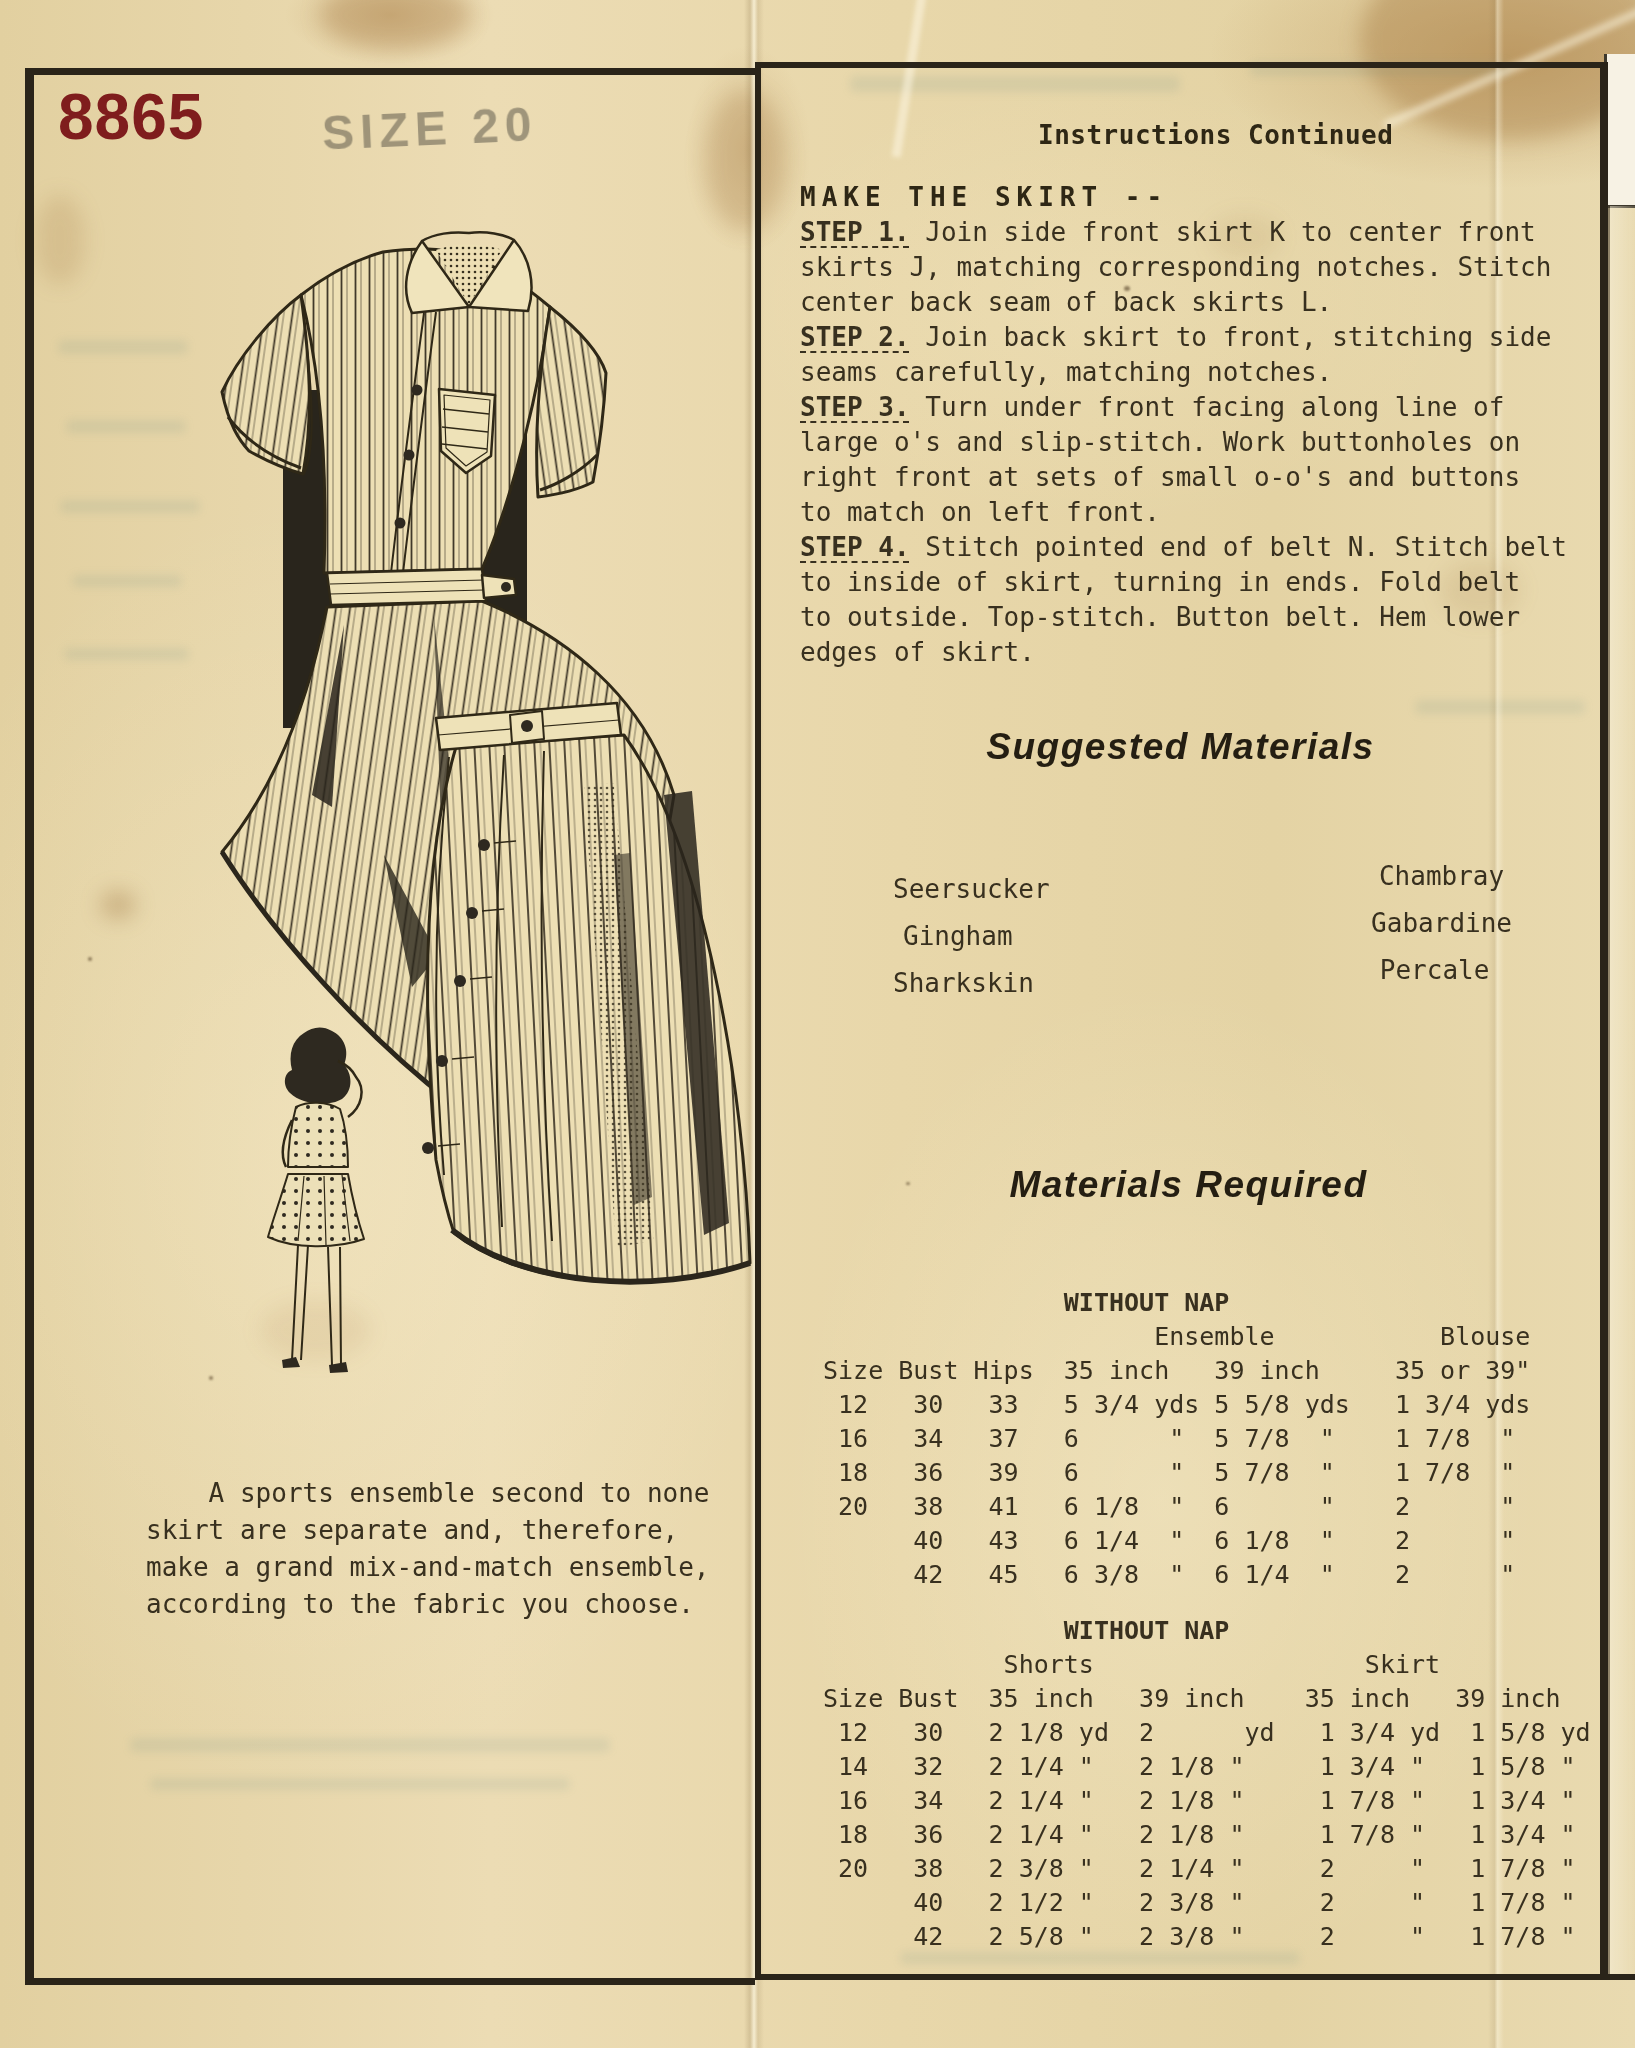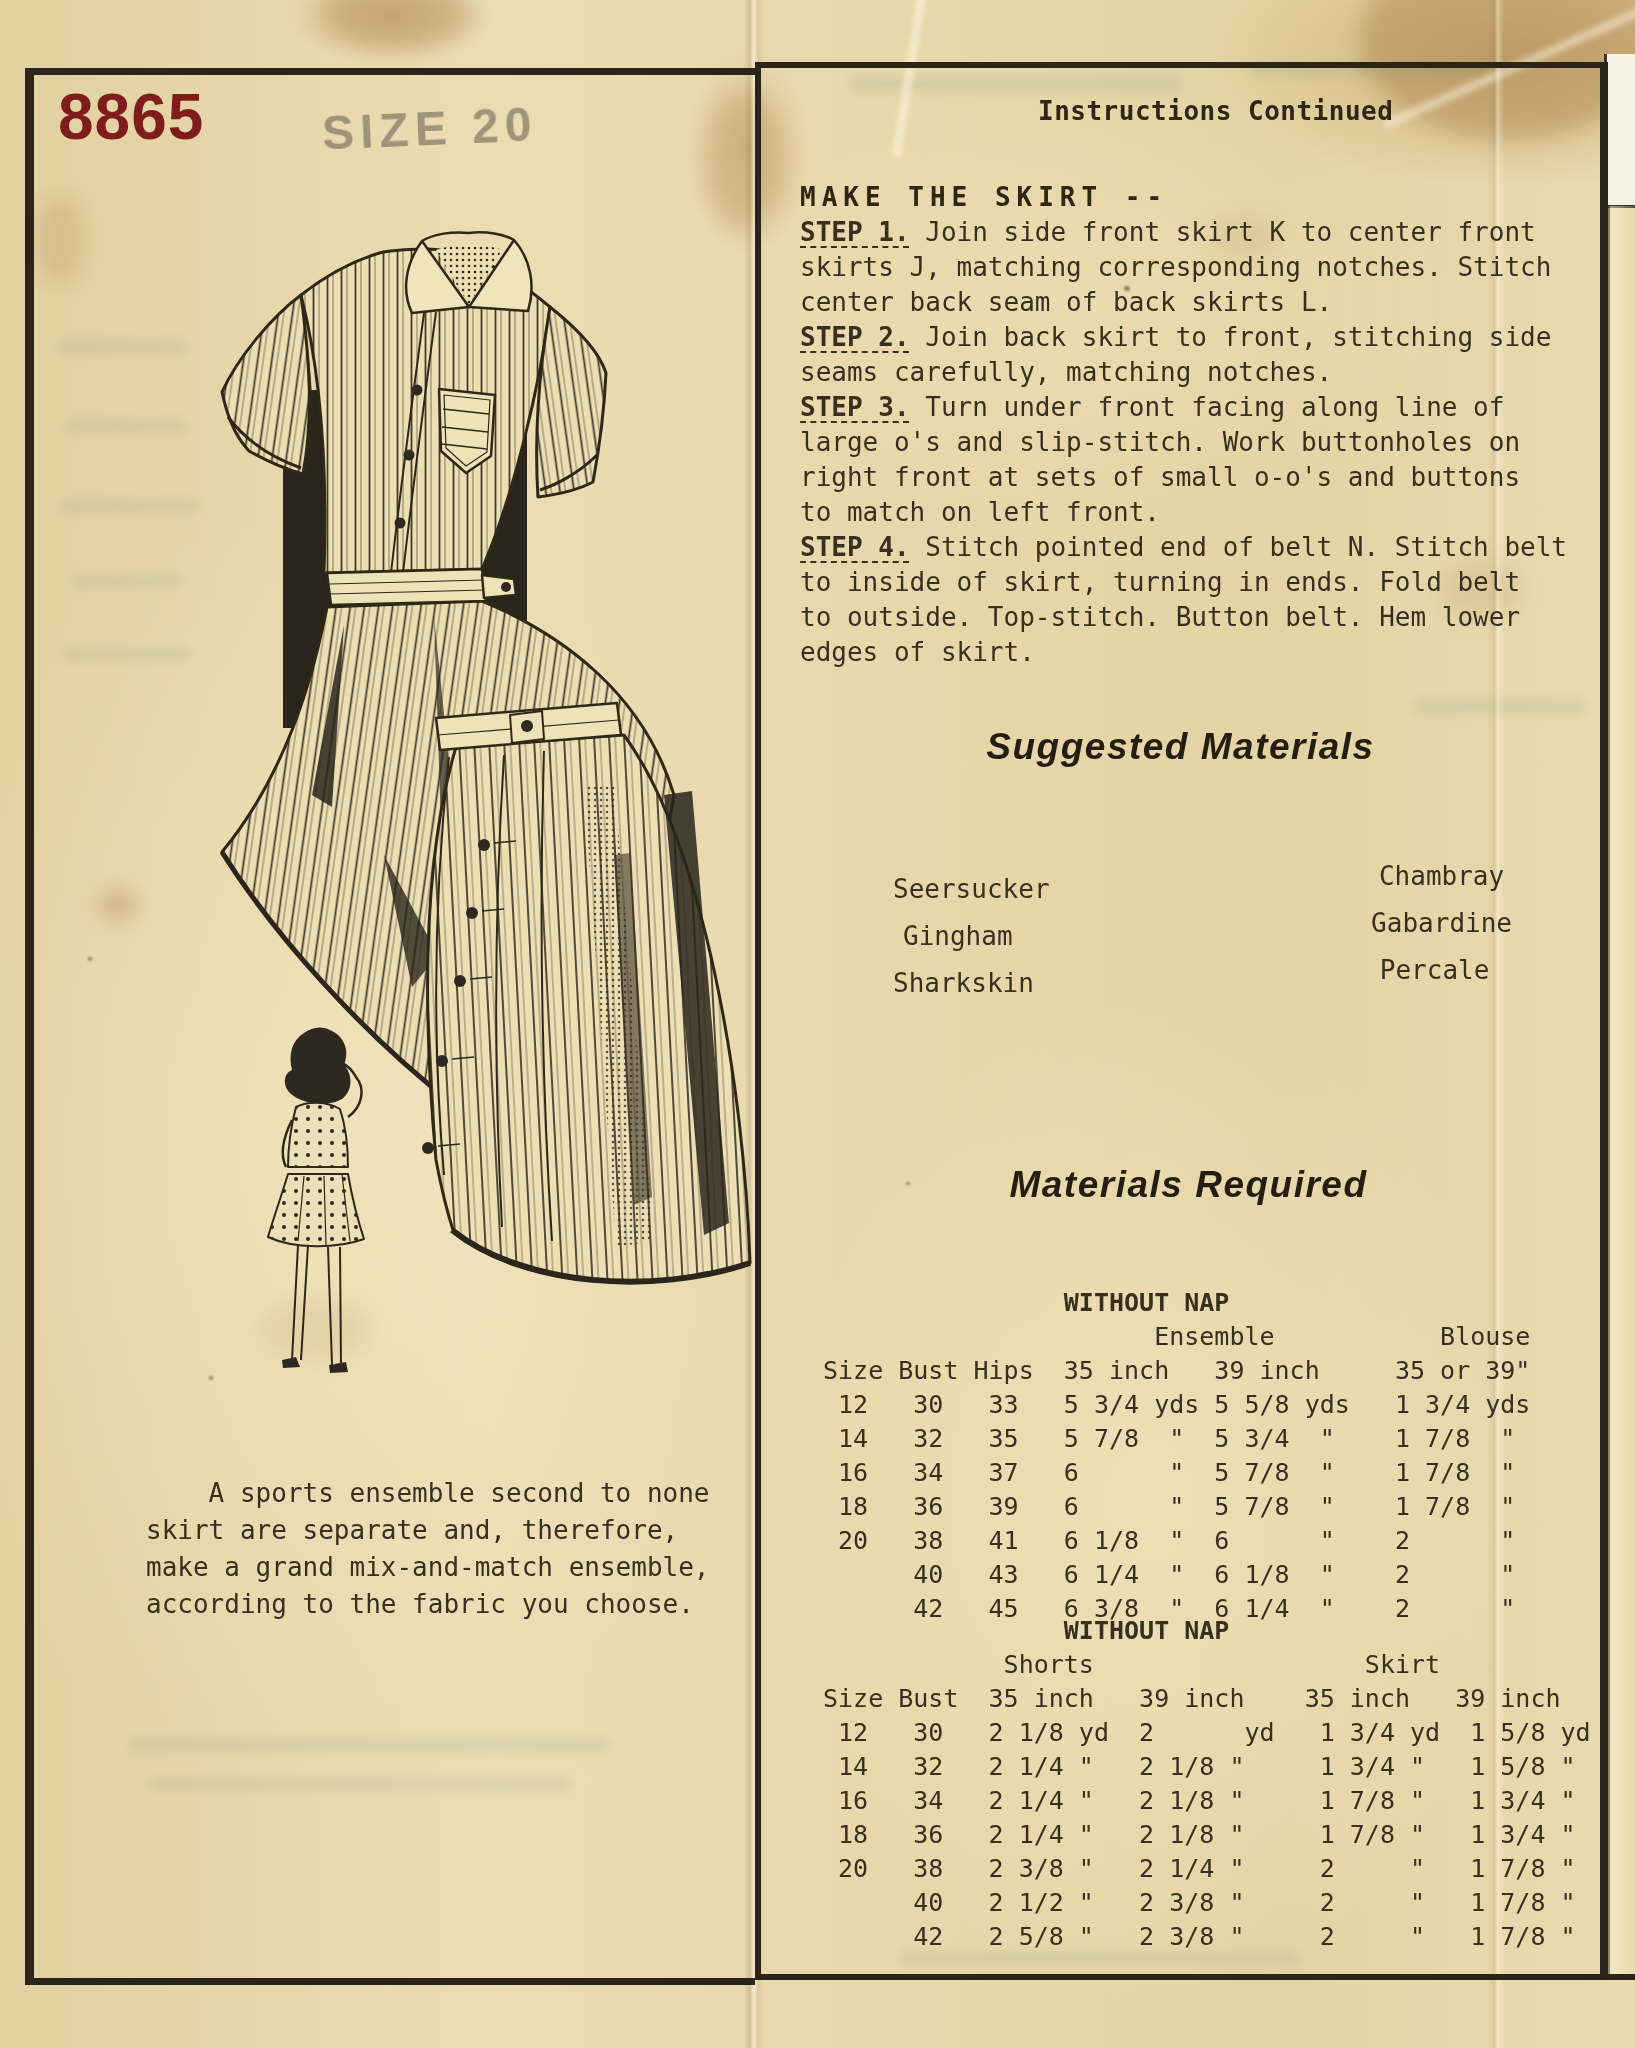--- a/index.html
+++ b/index.html
@@ -224,21 +224,21 @@
   <div class="abs" style="left:112px;top:1400px;width:620px;">
     <div class="warm-line">    A sports ensemble second to none</div>
     <div class="warm-line">skirt are separate and, therefore,</div>
     <div class="warm-line">make a grand mix-and-match ensemble,</div>
     <div class="warm-line">according to the fabric you choose.</div>
   </div>
 </div>
 
 <div id="page-right" class="page">
 
-  <div class="abs instr-header tw" style="left:277px;top:28px;">Instructions Continued</div>
+  <div class="abs instr-header tw" style="left:277px;top:52px;">Instructions Continued</div>
 
   <div class="abs" style="left:7px;top:112px;margin-left:32px;">
     <div class="section-heading-caps" style="line-height:35px;">MAKE THE SKIRT --</div>
     <div class="instr-line"><span class="step-label">STEP 1.</span><span> Join side front skirt K to center front</span></div>
     <div class="instr-line"><span>skirts J, matching corresponding notches. Stitch</span></div>
     <div class="instr-line"><span>center back seam of back skirts L.</span></div>
     <div class="instr-line"><span class="step-label">STEP 2.</span><span> Join back skirt to front, stitching side</span></div>
     <div class="instr-line"><span>seams carefully, matching notches.</span></div>
     <div class="instr-line"><span class="step-label">STEP 3.</span><span> Turn under front facing along line of</span></div>
     <div class="instr-line"><span>large o's and slip-stitch. Work buttonholes on</span></div>
@@ -263,21 +263,20 @@
     <div class="mat-item" style="padding-right:14px;">Percale</div>
   </div>
 
   <div class="abs italic-heading" style="left:8px;top:1096px;">Materials Required</div>
 
   <div class="abs" style="left:62px;top:1218px;">
     <div class="mono-line" style="font-weight:bold;">                WITHOUT NAP</div>
     <div class="mono-line">                      Ensemble           Blouse</div>
     <div class="mono-line">Size Bust Hips  35 inch   39 inch     35 or 39"</div>
     <div class="mono-line"> 12   30   33   5 3/4 yds 5 5/8 yds   1 3/4 yds</div>
-    <div class="mono-line"> 14   32   35   5 7/8  "  5 3/4  "    1 7/8  "</div>
     <div class="mono-line"> 16   34   37   6      "  5 7/8  "    1 7/8  "</div>
     <div class="mono-line"> 18   36   39   6      "  5 7/8  "    1 7/8  "</div>
     <div class="mono-line"> 20   38   41   6 1/8  "  6      "    2      "</div>
     <div class="mono-line">      40   43   6 1/4  "  6 1/8  "    2      "</div>
     <div class="mono-line">      42   45   6 3/8  "  6 1/4  "    2      "</div>
   </div>
 
   <div class="abs" style="left:62px;top:1546px;">
     <div class="mono-line" style="font-weight:bold;">                WITHOUT NAP</div>
     <div class="mono-line">            Shorts                  Skirt</div>

